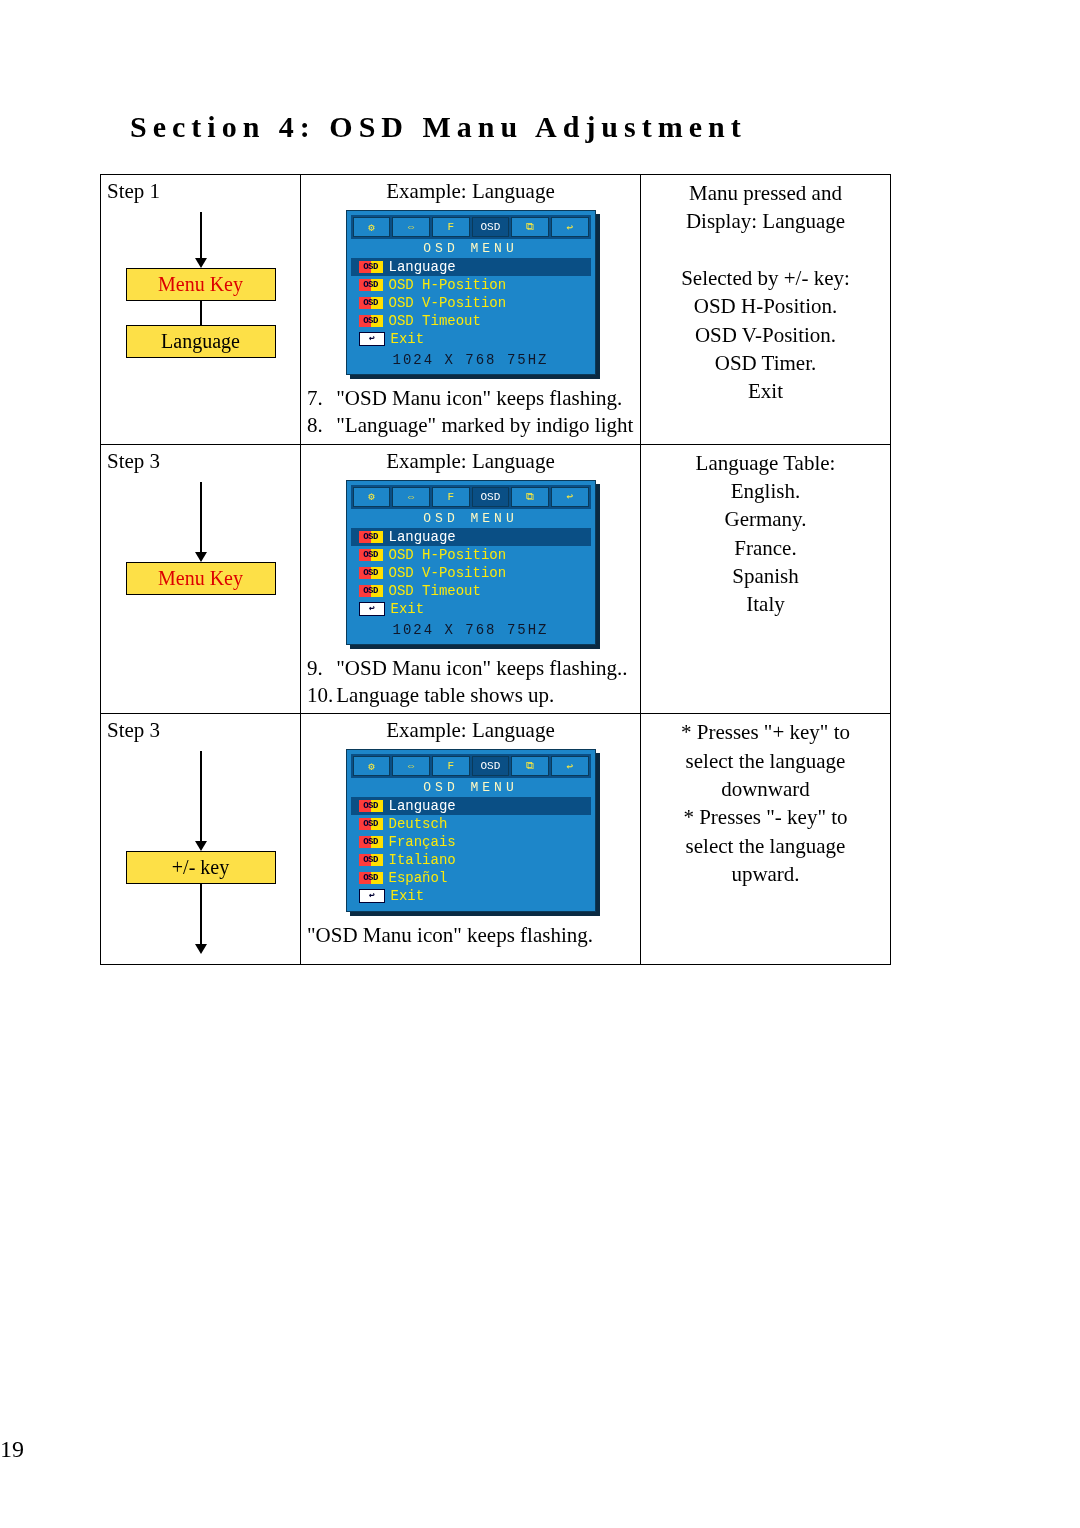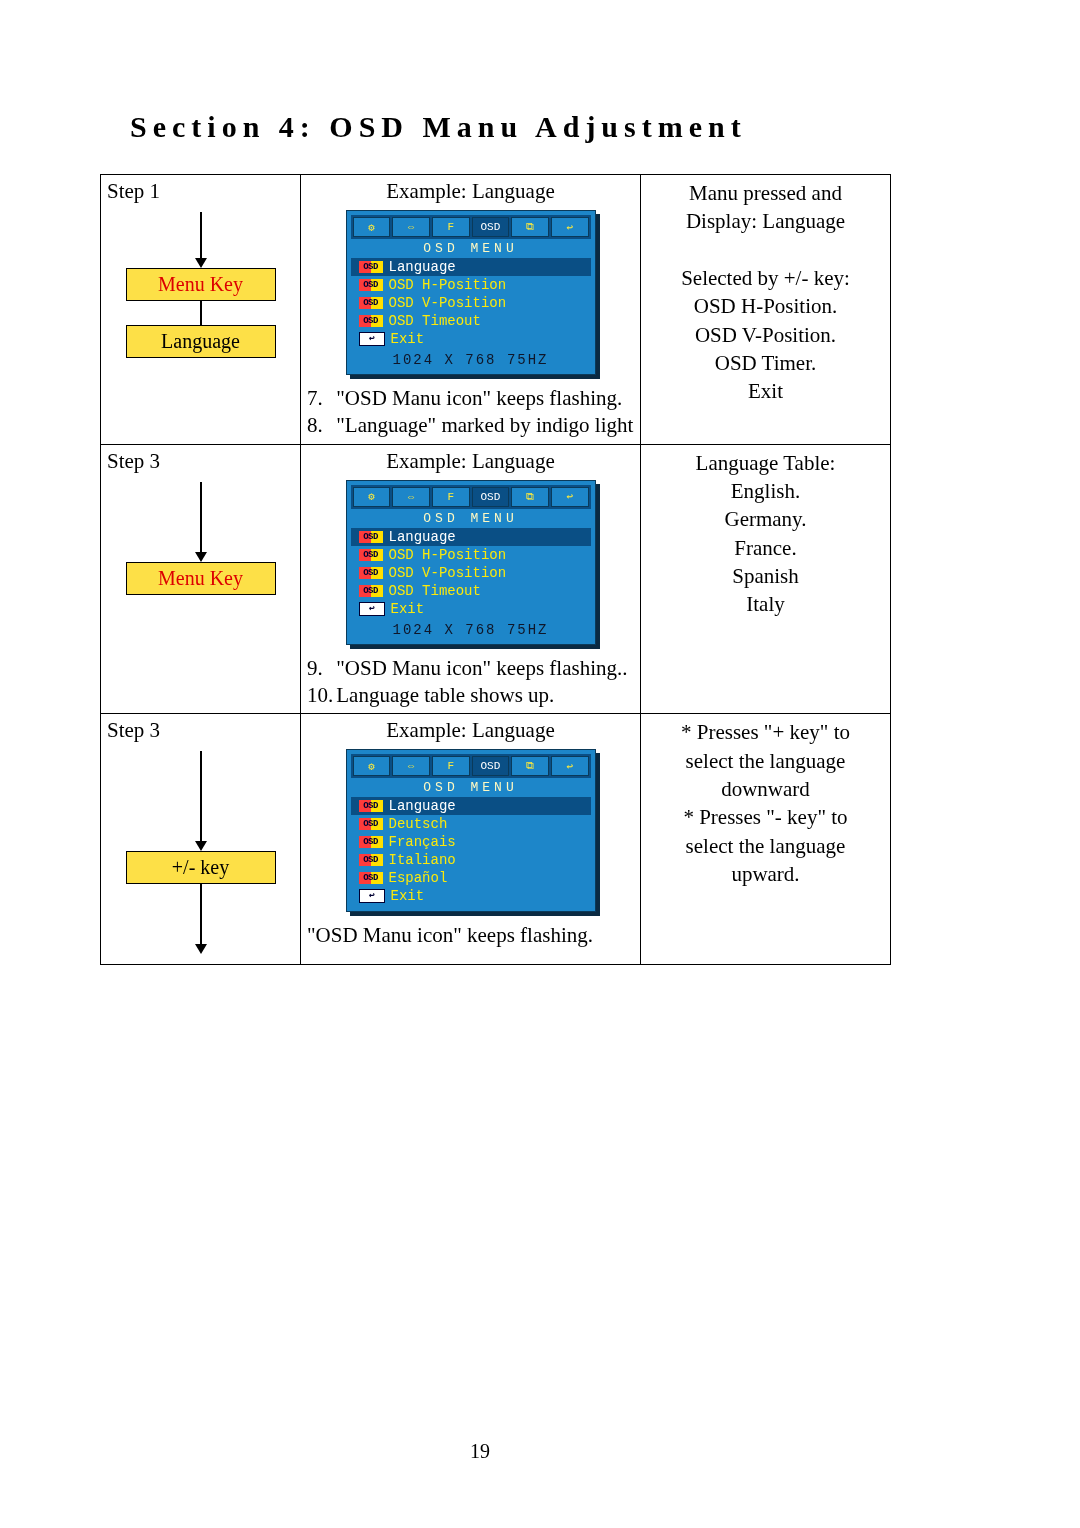--- a/index.html
+++ b/index.html
@@ -176,22 +176,21 @@
   .remark-cell {
     line-height: 1.35;
     text-align: center;
   }
 
   .page-number {
     position: absolute;
     bottom: 65px;
     left: 0;
     width: 100%;
-    text-align: center;
-    font-size: 20px;
+    font-size: 24px;
     font-family: Liberation Serif, serif;
   }
 
   
   .diagram.step1 .arrow-line.a { height: 46px; }
   .diagram.step1 .arrow-line.b { height: 24px; }
   .diagram.step2 .arrow-line.a { height: 70px; }
   .diagram.step3 .arrow-line.a { height: 90px; }
   .diagram.step3 .arrow-line.b { height: 60px; }
 

